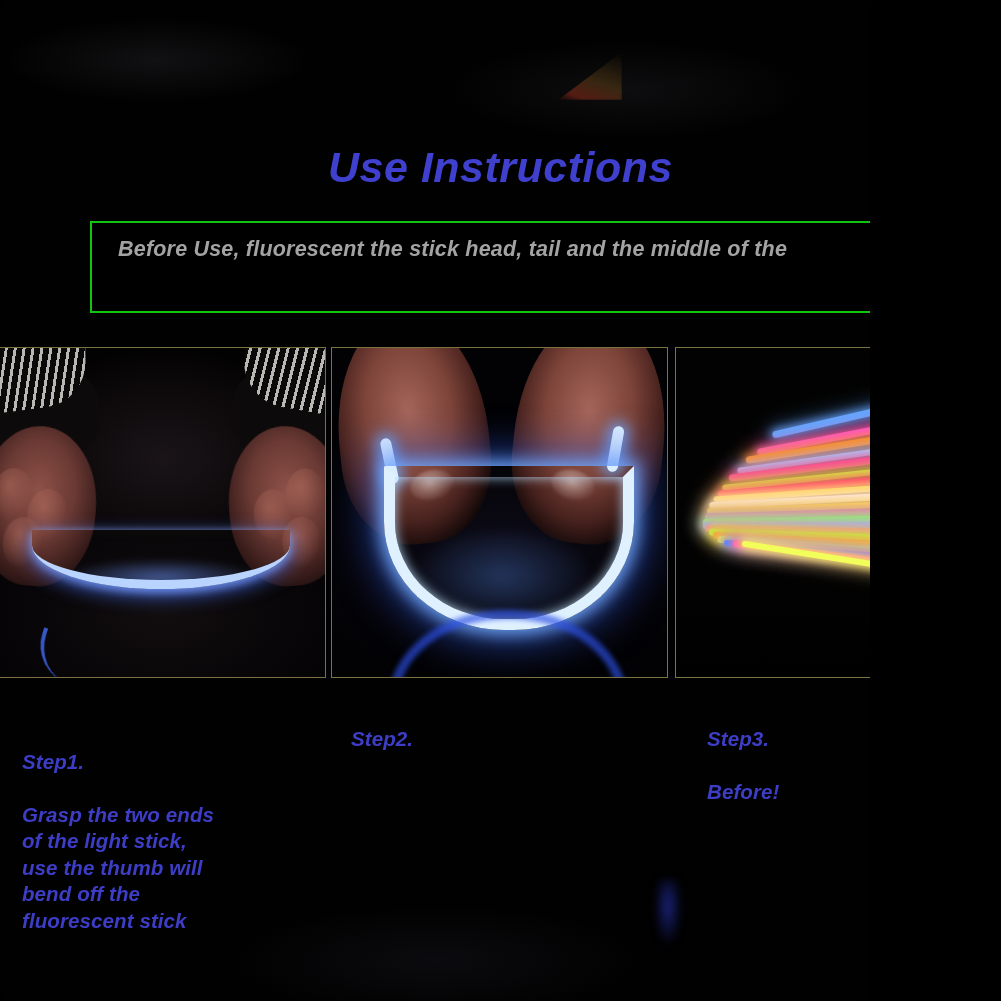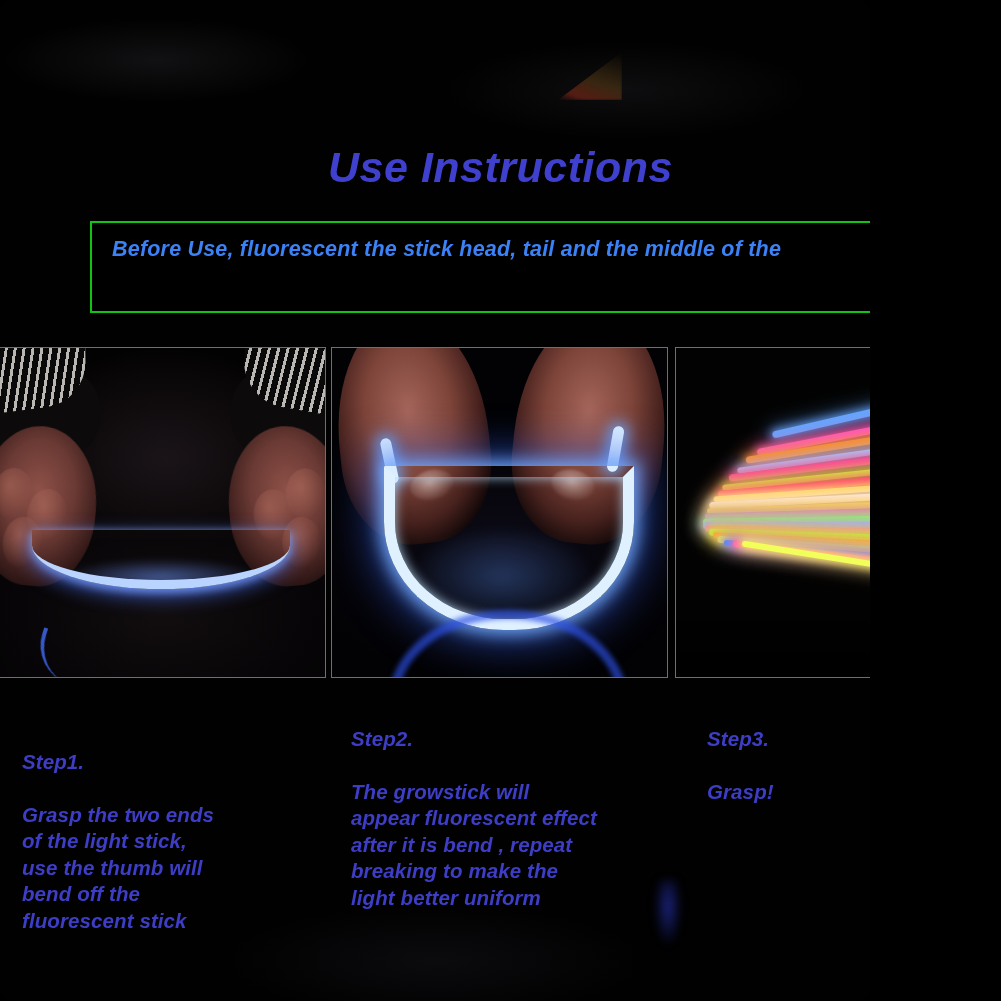--- a/index.html
+++ b/index.html
@@ -72,27 +72,27 @@
     left: 90px;
     top: 221px;
     width: 822px;
     height: 92px;
     border: 2px solid #12c412;
     box-sizing: border-box;
     background: #000;
   }
   .banner-text {
     position: absolute;
-    left: 20px;
+    left: 26px;
     top: 8px;
     width: 790px;
     font-size: 21.5px;
     font-style: italic;
     font-weight: bold;
-    color: #3b82f6;
+    color: #a3a3a3;
     line-height: 36px;
     letter-spacing: .2px;
   }
 
   
   .panels {
     position: absolute;
     left: 0;
     top: 347px;
     width: 1001px;
@@ -362,24 +362,19 @@
   <div class="step" id="step-1">
     <span>Step1.</span><br>
     <span>Grasp the two ends
 of the light stick,
 use the thumb will
 bend off the
 fluorescent stick</span>
   </div>
   <div class="step" id="step-2">
     <span>Step2.</span><br>
-    <span>The growstick will
-appear fluorescent effect
-after it is bend , repeat
-breaking to make the
-light better uniform</span>
   </div>
   <div class="step" id="step-3">
     <span>Step3.</span><br>
-    <span>Grasp!</span>
+    <span>Before!</span>
   </div>
 
 </div>
 
 </body></html>

